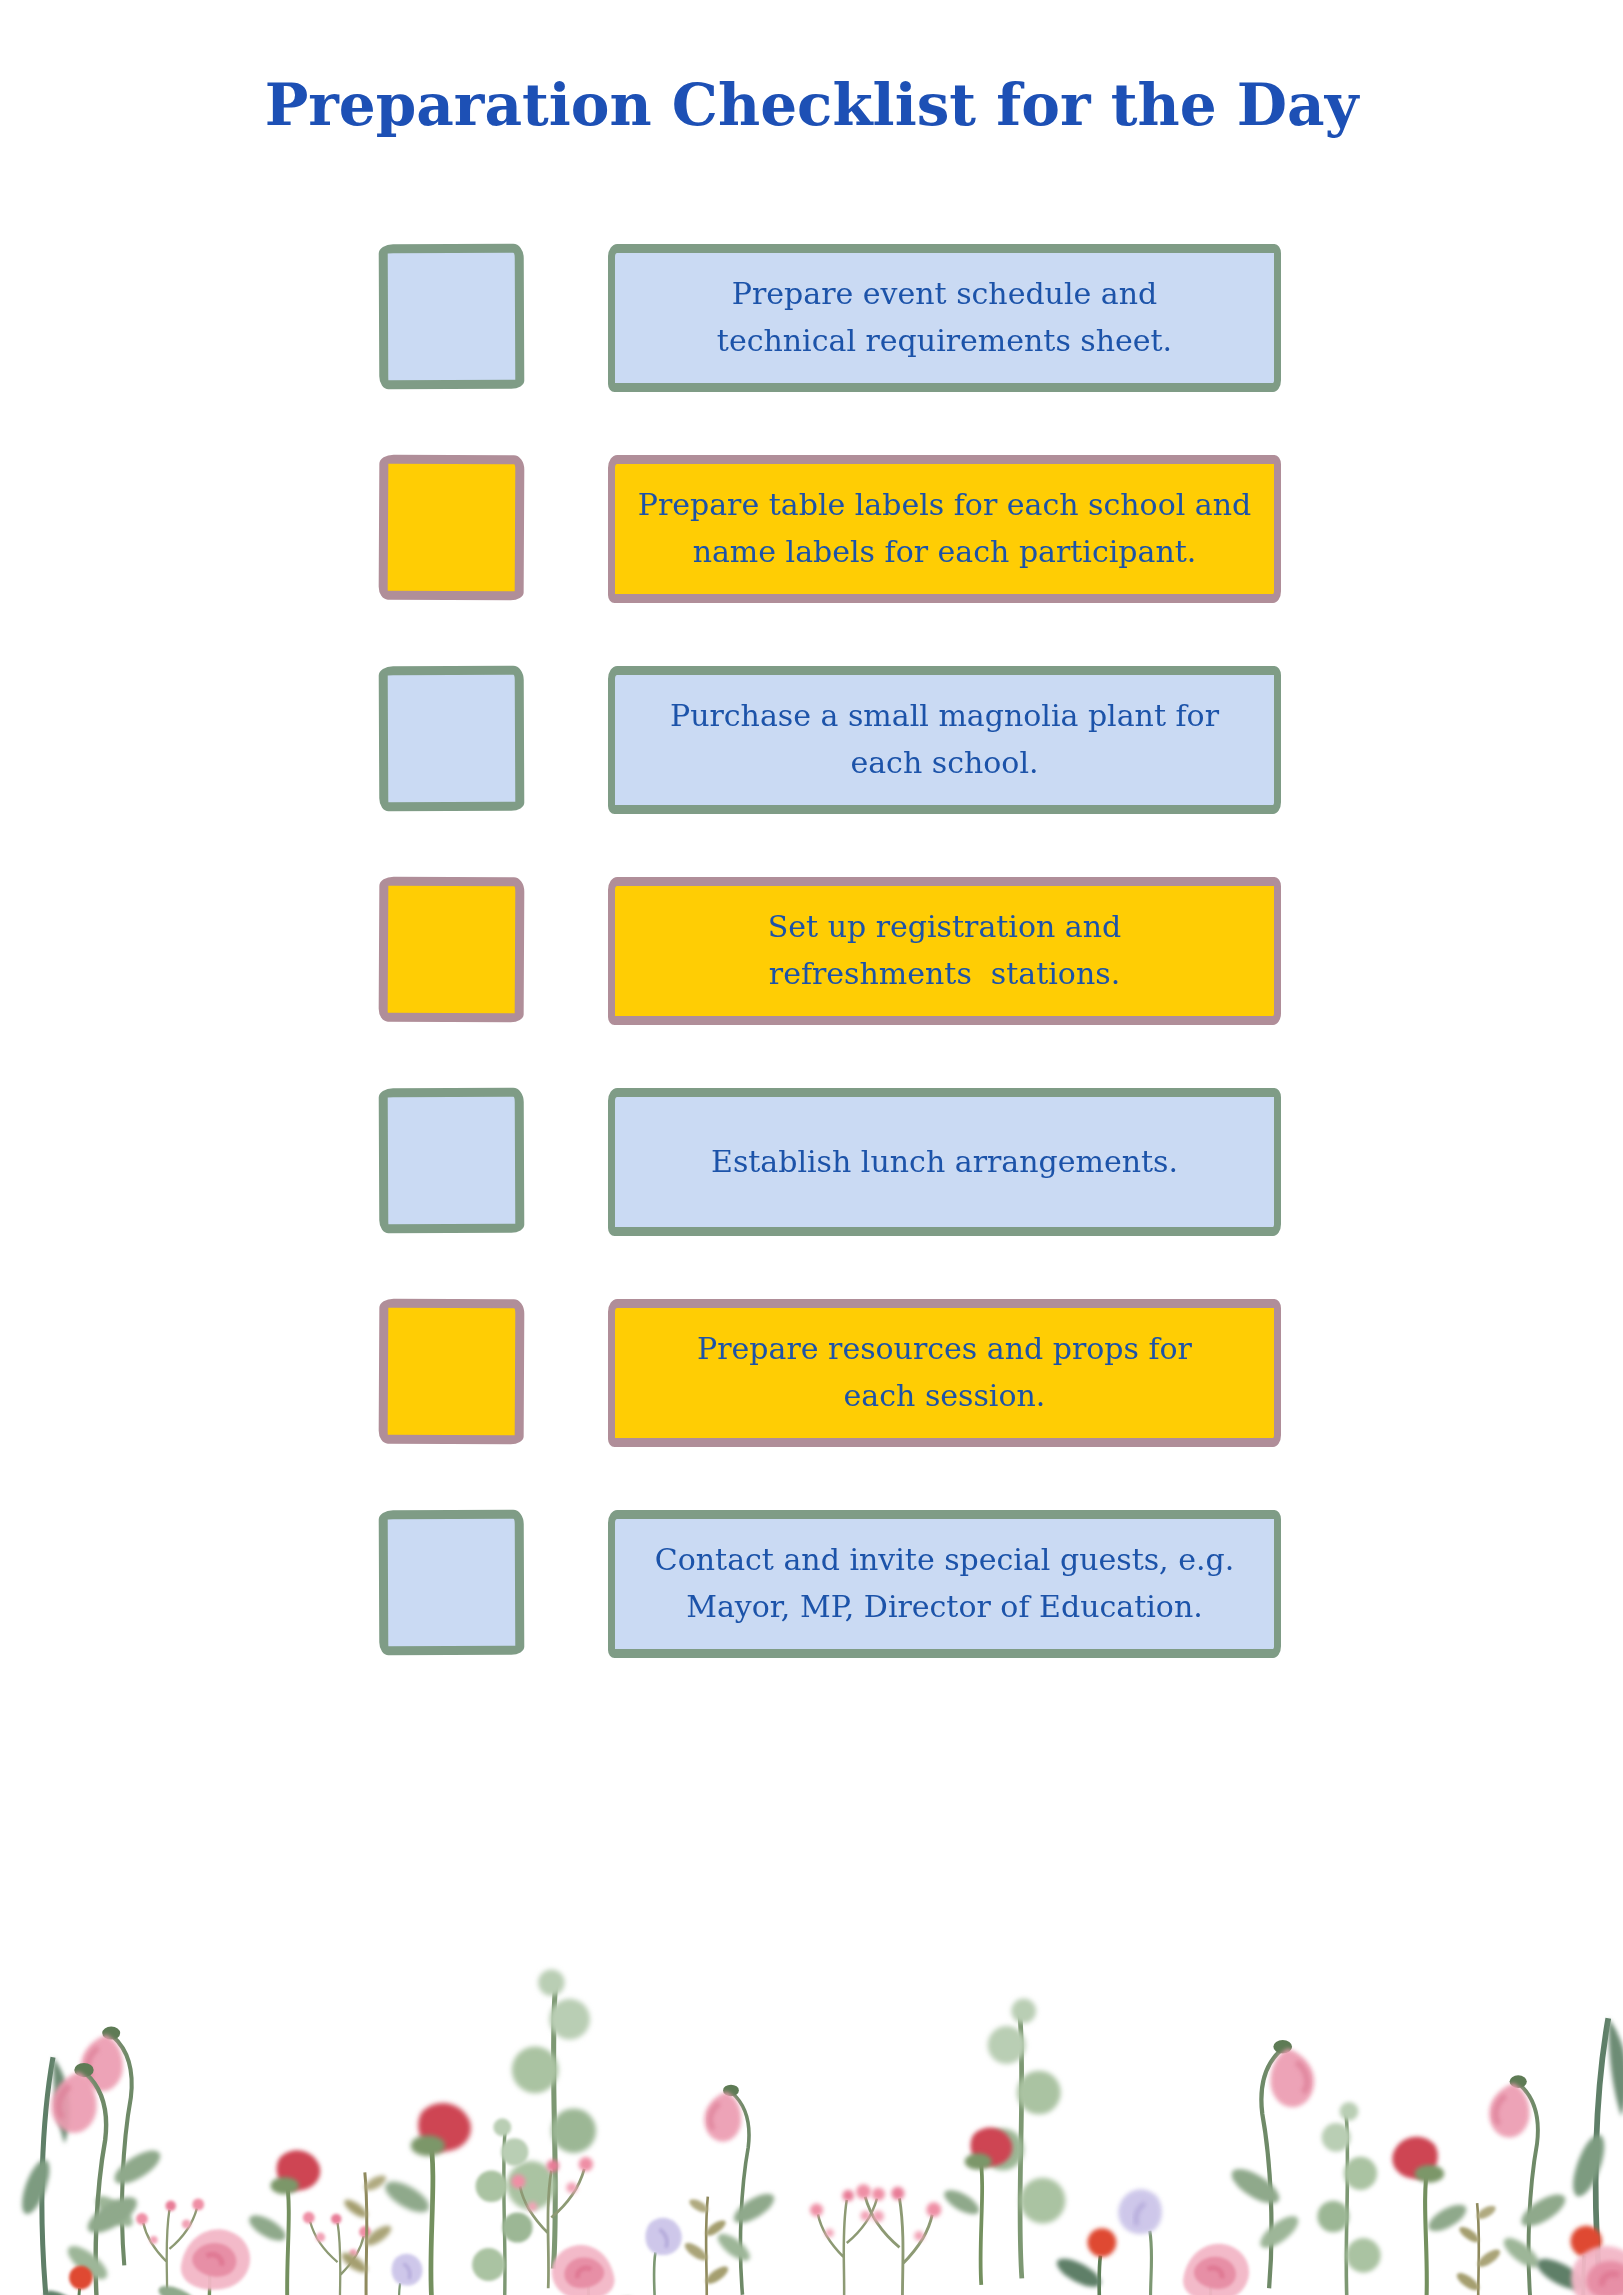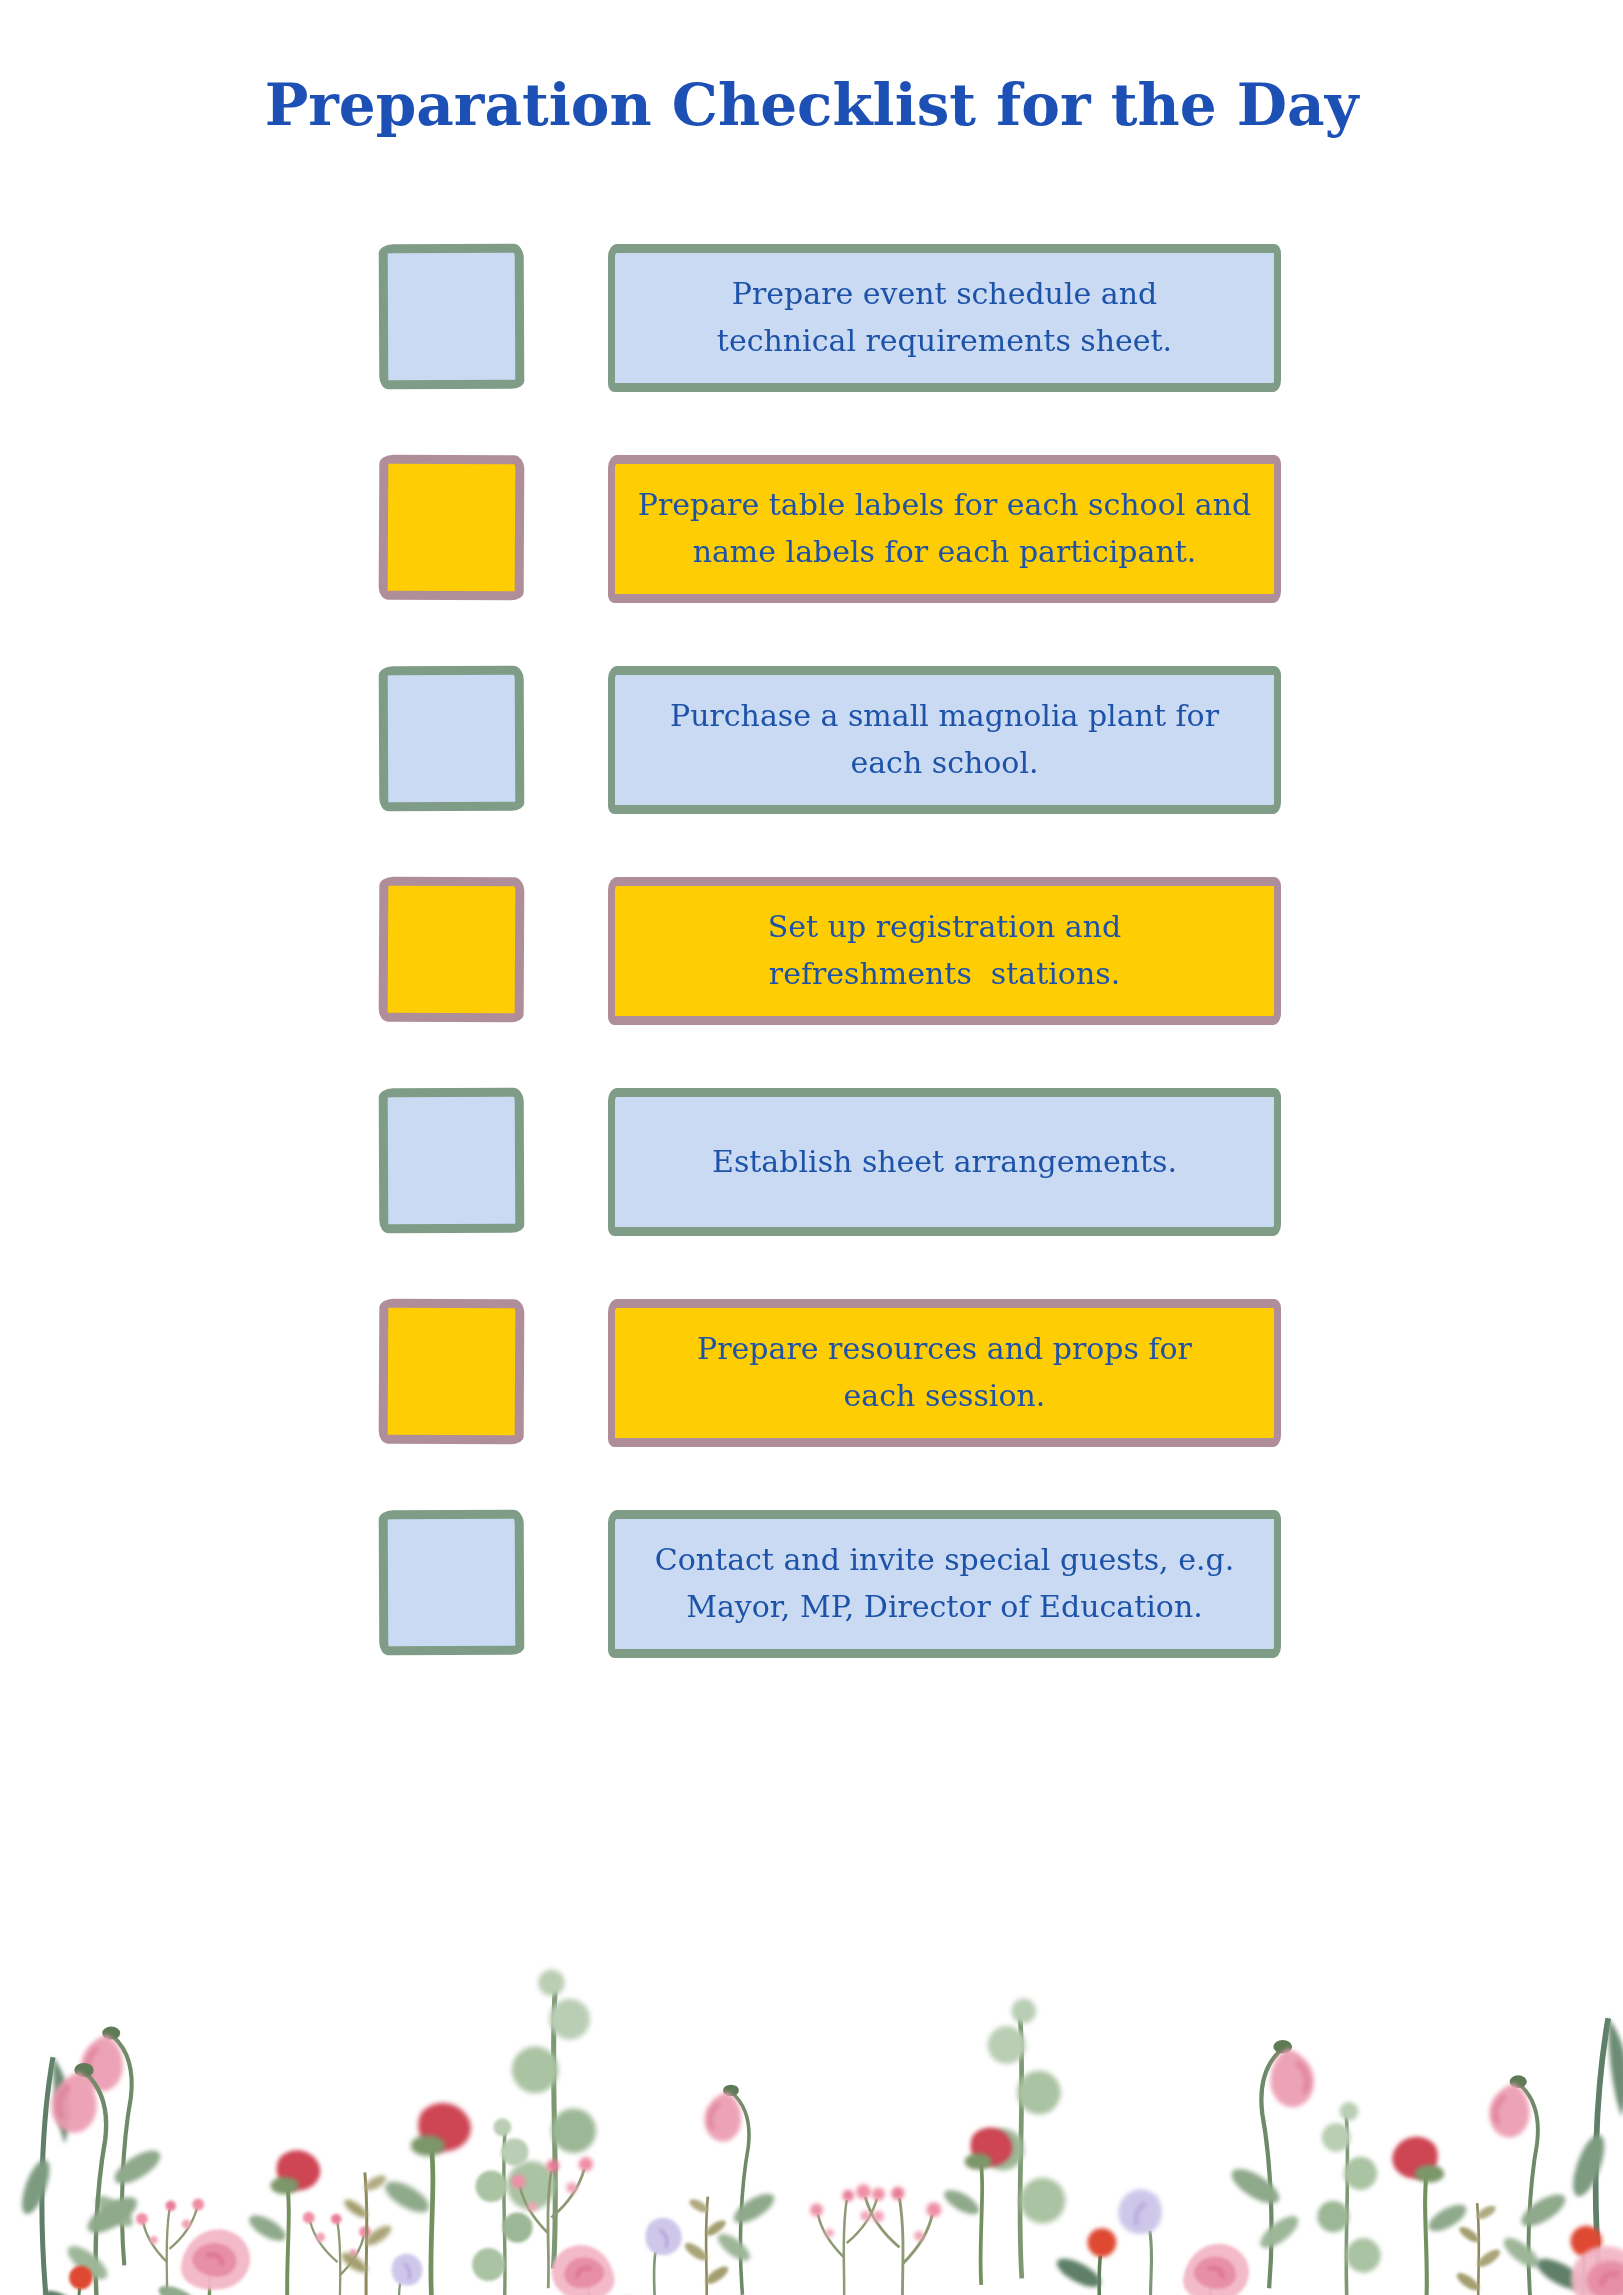--- a/index.html
+++ b/index.html
@@ -114,21 +114,21 @@
     <div class="row yellow italic">
       <span class="checkbox" aria-checked="false"></span>
       <div class="taskbox">
         <span class="tasktext">Set up registration and<br>refreshments&nbsp; stations.</span>
       </div>
     </div>
 
     <div class="row blue italic">
       <span class="checkbox" aria-checked="false"></span>
       <div class="taskbox">
-        <span class="tasktext">Establish sheet arrangements.</span>
+        <span class="tasktext">Establish lunch arrangements.</span>
       </div>
     </div>
 
     <div class="row yellow italic">
       <span class="checkbox" aria-checked="false"></span>
       <div class="taskbox">
         <span class="tasktext">Prepare resources and props for<br>each session.</span>
       </div>
     </div>
 

